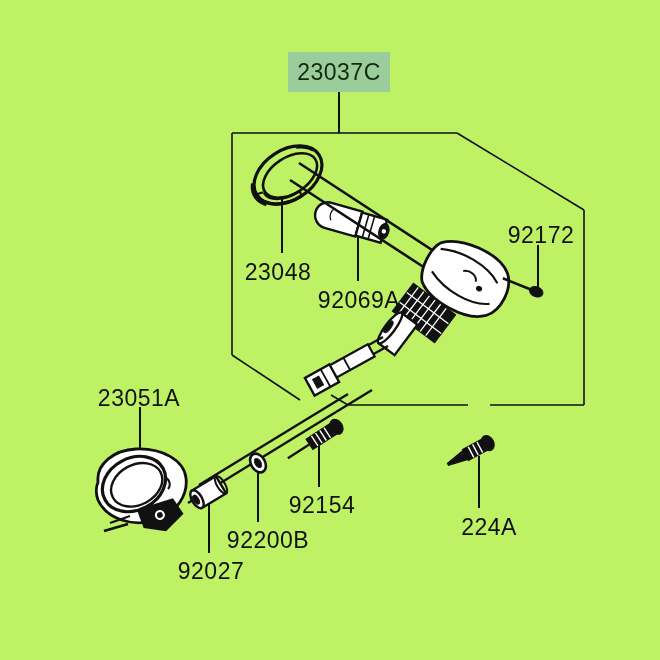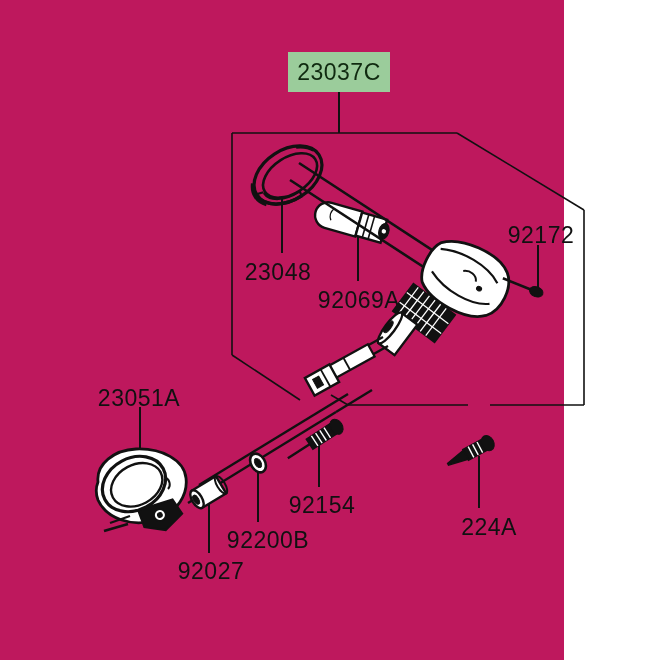--- a/index.html
+++ b/index.html
@@ -10,23 +10,23 @@
   }
   body {
     width: 660px;
     height: 660px;
     font-family: "Liberation Sans", sans-serif;
     overflow: hidden;
     position: relative;
   }
   #diagram-root {
     position: relative;
-    width: 564px;
+    width: 660px;
     height: 660px;
-    background: #be185d;
+    background: #bef264;
   }
   svg#parts-svg {
     position: absolute;
     top: 0;
     left: 0;
     width: 660px;
     height: 660px;
     display: block;
   }
   .cal-text {

